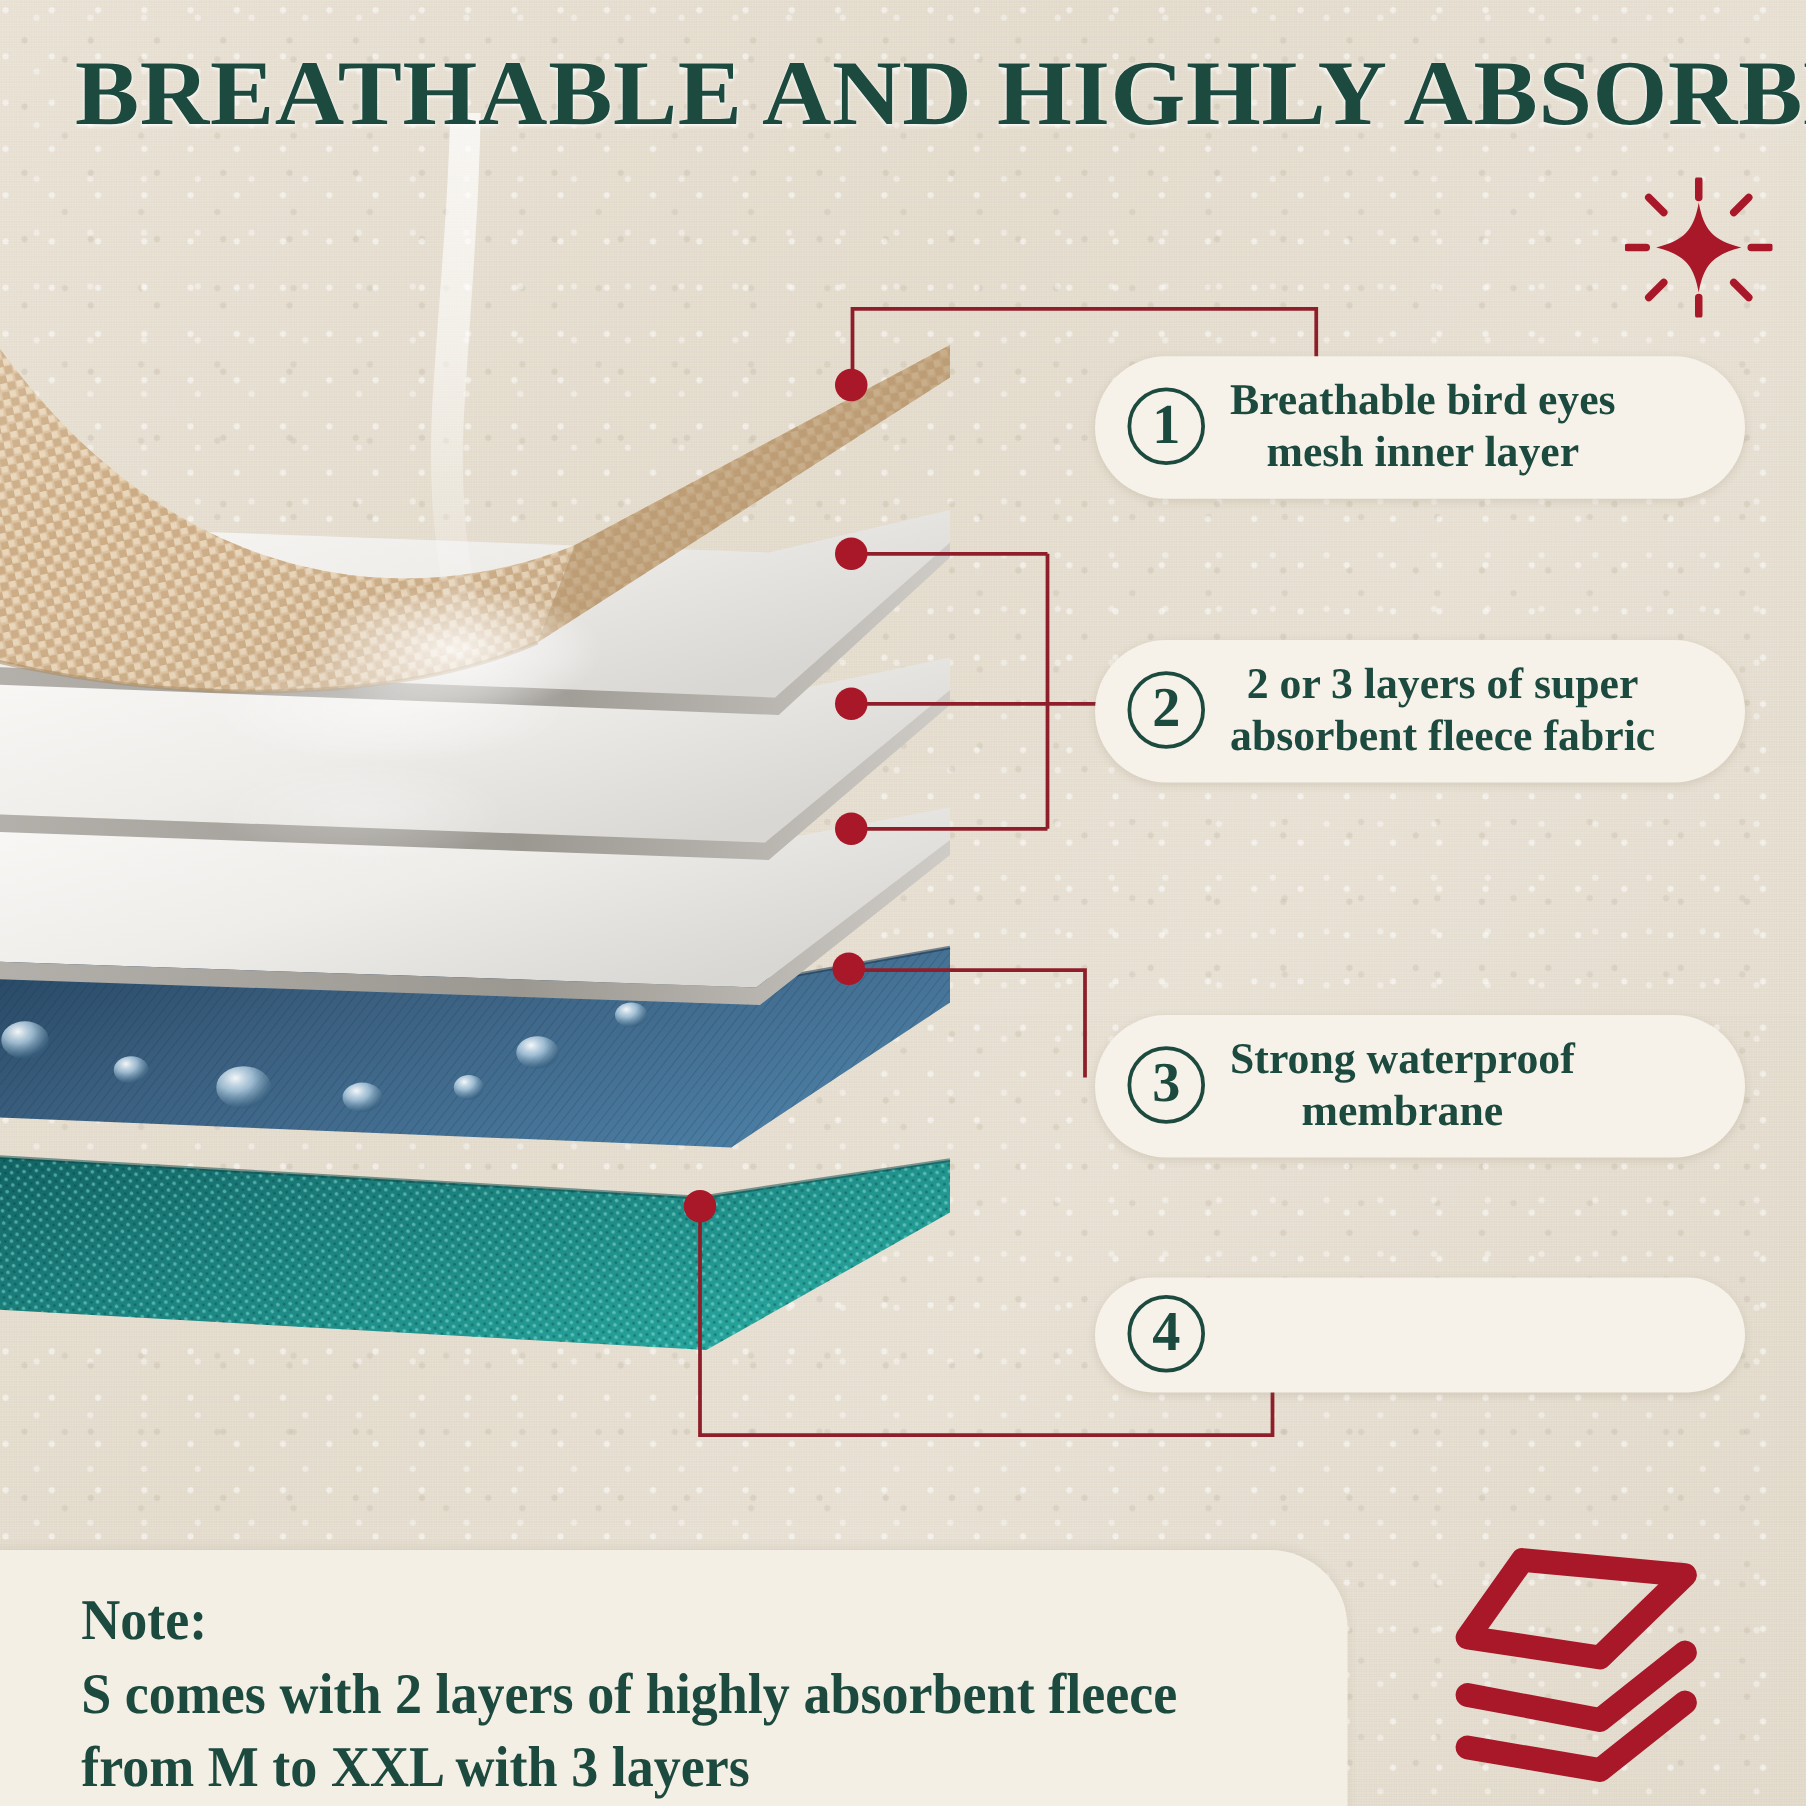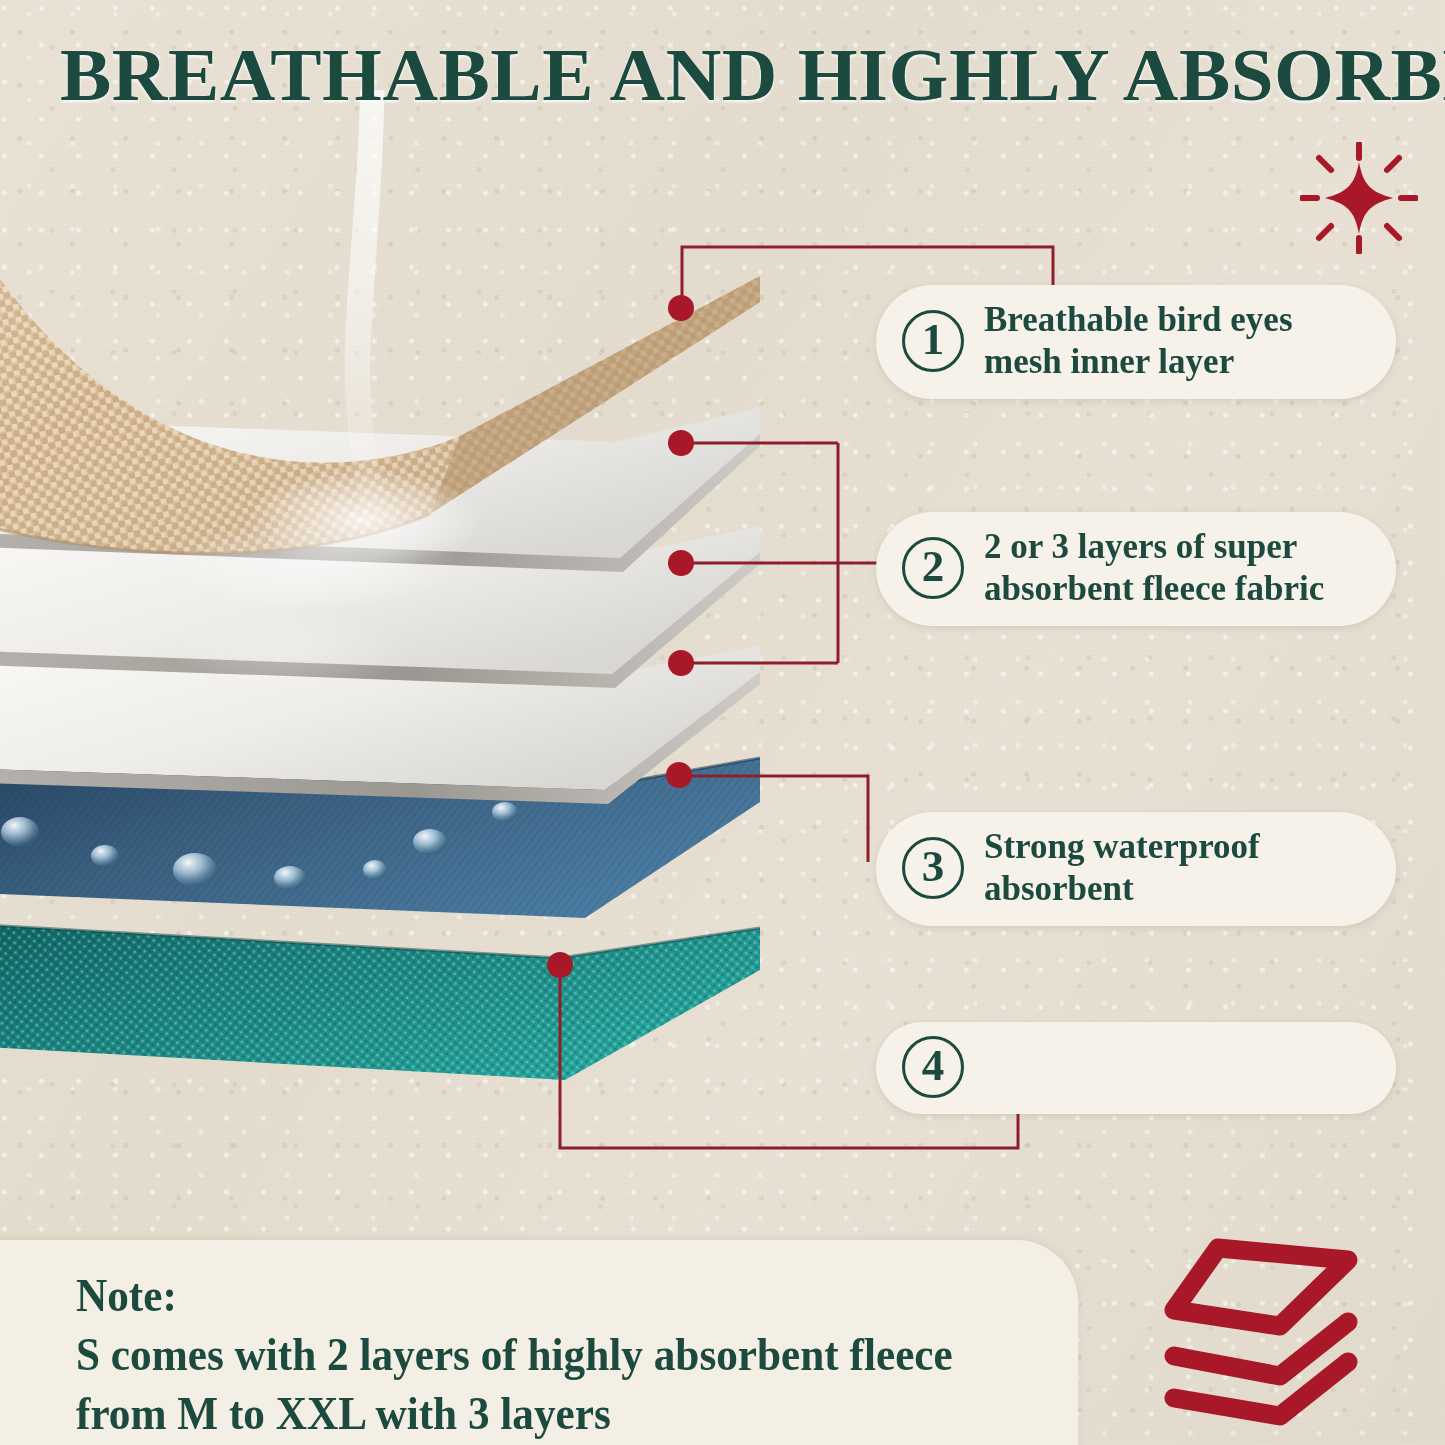--- a/index.html
+++ b/index.html
@@ -73,35 +73,36 @@
     font-weight:700; font-size:45px; line-height:1;
     padding-bottom:4px;
   }
   .callout .txt {
     color:#1d4a3f;
     font-family:"Liberation Serif", serif;
     font-weight:700;
     font-size:35px;
     line-height:42px;
     white-space:pre-line;
+    text-align:center;
   }
 
   #callout-1 { left:876px; top:285px;  width:520px; }
   #callout-2 { left:876px; top:512px;  width:520px; }
   #callout-3 { left:876px; top:812px;  width:520px; }
   #callout-4 { left:876px; top:1022px; width:520px; }
 
   
   #note-card {
     position:absolute; left:-20px; top:1240px; width:1098px; height:225px;
     background:#f3efe5;
     border-top-right-radius:62px;
     box-shadow:0 -2px 8px rgba(120,105,80,.10);
   }
-  #note-card .inner { position:absolute; left:96px; top:26px; width:985px; }
+  #note-card .inner { position:absolute; left:85px; top:26px; width:985px; }
   .note-line {
     color:#1d4a3f;
     font-family:"Liberation Serif", serif;
     font-weight:700;
     font-size:46px;
     line-height:59px;
     transform:scaleX(.94);
     transform-origin:left center;
     white-space:nowrap;
   }
@@ -287,21 +288,21 @@
 
   <div class="callout" id="callout-2">
     <div class="num">2</div>
     <div class="txt">2 or 3 layers of super
 absorbent fleece fabric</div>
   </div>
 
   <div class="callout" id="callout-3">
     <div class="num">3</div>
     <div class="txt">Strong waterproof
-absorbent</div>
+membrane</div>
   </div>
 
   <div class="callout" id="callout-4">
     <div class="num">4</div>
   </div>
 
   <div id="note-card">
     <div class="inner">
       <div class="note-line">Note:</div>
       <div class="note-line">S comes with 2 layers of highly absorbent fleece</div>

